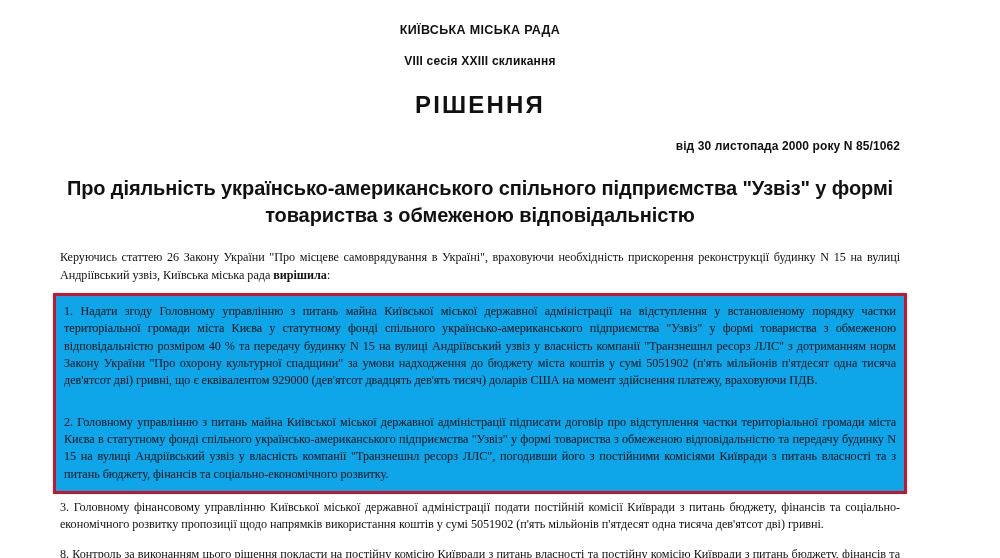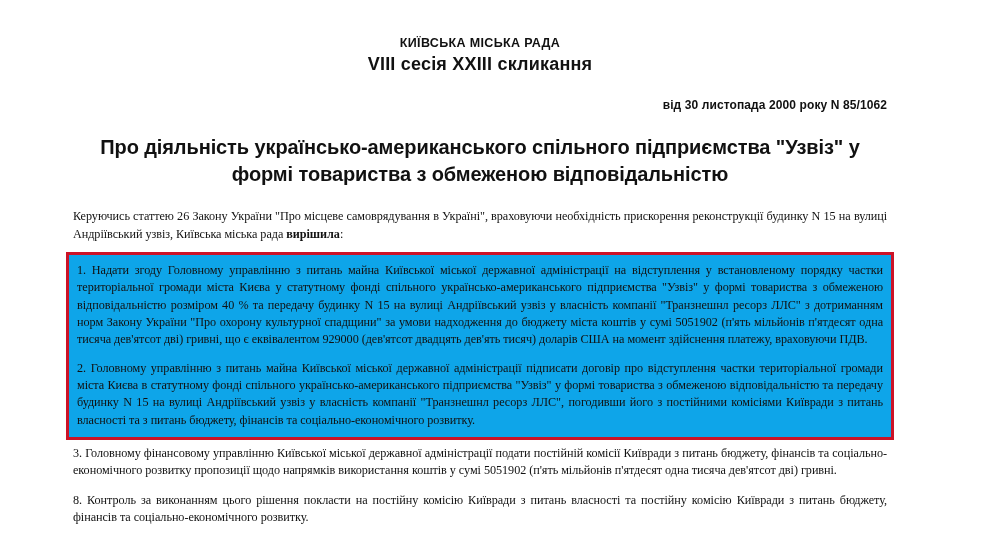--- a/index.html
+++ b/index.html
@@ -15,44 +15,44 @@
     font-family: "Liberation Sans", "DejaVu Sans", sans-serif;
     color: #111111;
     overflow: hidden;
   }
 
   .page {
     position: relative;
     width: 960px;
     height: 558px;
     background: #ffffff;
-    padding: 18px;
+    padding: 5px;
   }
 
   .content {
     padding: 13px 55px 0 55px;
   }
 
   
   .org-block {
     text-align: center;
     margin-top: 4px;
   }
   .org-title {
     font-size: 12.5px;
     font-weight: bold;
     letter-spacing: 0.35px;
     line-height: 1.35;
   }
   .org-session {
-    font-size: 18px;
+    font-size: 12px;
     font-weight: bold;
     letter-spacing: 0.2px;
     line-height: 1.4;
-    margin-top: 0;
+    margin-top: 14px;
   }
 
   .doc-type {
     text-align: center;
     font-size: 24px;
     font-weight: bold;
     letter-spacing: 2.2px;
     margin-top: 22px;
     line-height: 1.1;
   }
@@ -92,41 +92,42 @@
 
   
   .highlight-box {
     position: relative;
     border: 3px solid #cc1327;
     margin: 9px -7px 0 -7px;
     padding: 7px 8px 8px 8px;
     background: #0ea5e9;
   }
   .highlight-box .para + .para {
-    margin-top: 11px;
+    margin-top: 24px;
   }
 
   .after-box .para {
     margin-top: 12px;
   }
   .after-box .para:first-child {
     margin-top: 5px;
   }
 </style>
 </head>
 <body>
 
 <div class="page">
   <div class="content">
 
     <div class="org-block">
       <div class="org-title">КИЇВСЬКА МІСЬКА РАДА</div>
       <div class="org-session">VIII сесія XXIII скликання</div>
     </div>
 
+    <div class="doc-type">РІШЕННЯ</div>
 
     <div class="doc-date">від 30 листопада 2000 року N 85/1062</div>
 
     <div class="doc-subject">Про діяльність українсько-американського спільного підприємства "Узвіз" у формі товариства з обмеженою відповідальністю</div>
 
     <p class="para preamble"><span>Керуючись статтею 26 Закону України "Про місцеве самоврядування в Україні", враховуючи необхідність прискорення реконструкції будинку N 15 на вулиці Андріївський узвіз, Київська міська рада </span><b>вирішила</b><span>:</span></p>
 
     <div class="highlight-box">
       <p class="para">1. Надати згоду Головному управлінню з питань майна Київської міської державної адміністрації на відступлення у встановленому порядку частки територіальної громади міста Києва у статутному фонді спільного українсько-американського підприємства "Узвіз" у формі товариства з обмеженою відповідальністю розміром 40 % та передачу будинку N 15 на вулиці Андріївський узвіз у власність компанії "Транзнешнл ресорз ЛЛС" з дотриманням норм Закону України "Про охорону культурної спадщини" за умови надходження до бюджету міста коштів у сумі 5051902 (п'ять мільйонів п'ятдесят одна тисяча дев'ятсот дві) гривні, що є еквівалентом 929000 (дев'ятсот двадцять дев'ять тисяч) доларів США на момент здійснення платежу, враховуючи ПДВ.</p>
       <p class="para">2. Головному управлінню з питань майна Київської міської державної адміністрації підписати договір про відступлення частки територіальної громади міста Києва в статутному фонді спільного українсько-американського підприємства "Узвіз" у формі товариства з обмеженою відповідальністю та передачу будинку N 15 на вулиці Андріївський узвіз у власність компанії "Транзнешнл ресорз ЛЛС", погодивши його з постійними комісіями Київради з питань власності та з питань бюджету, фінансів та соціально-економічного розвитку.</p>

